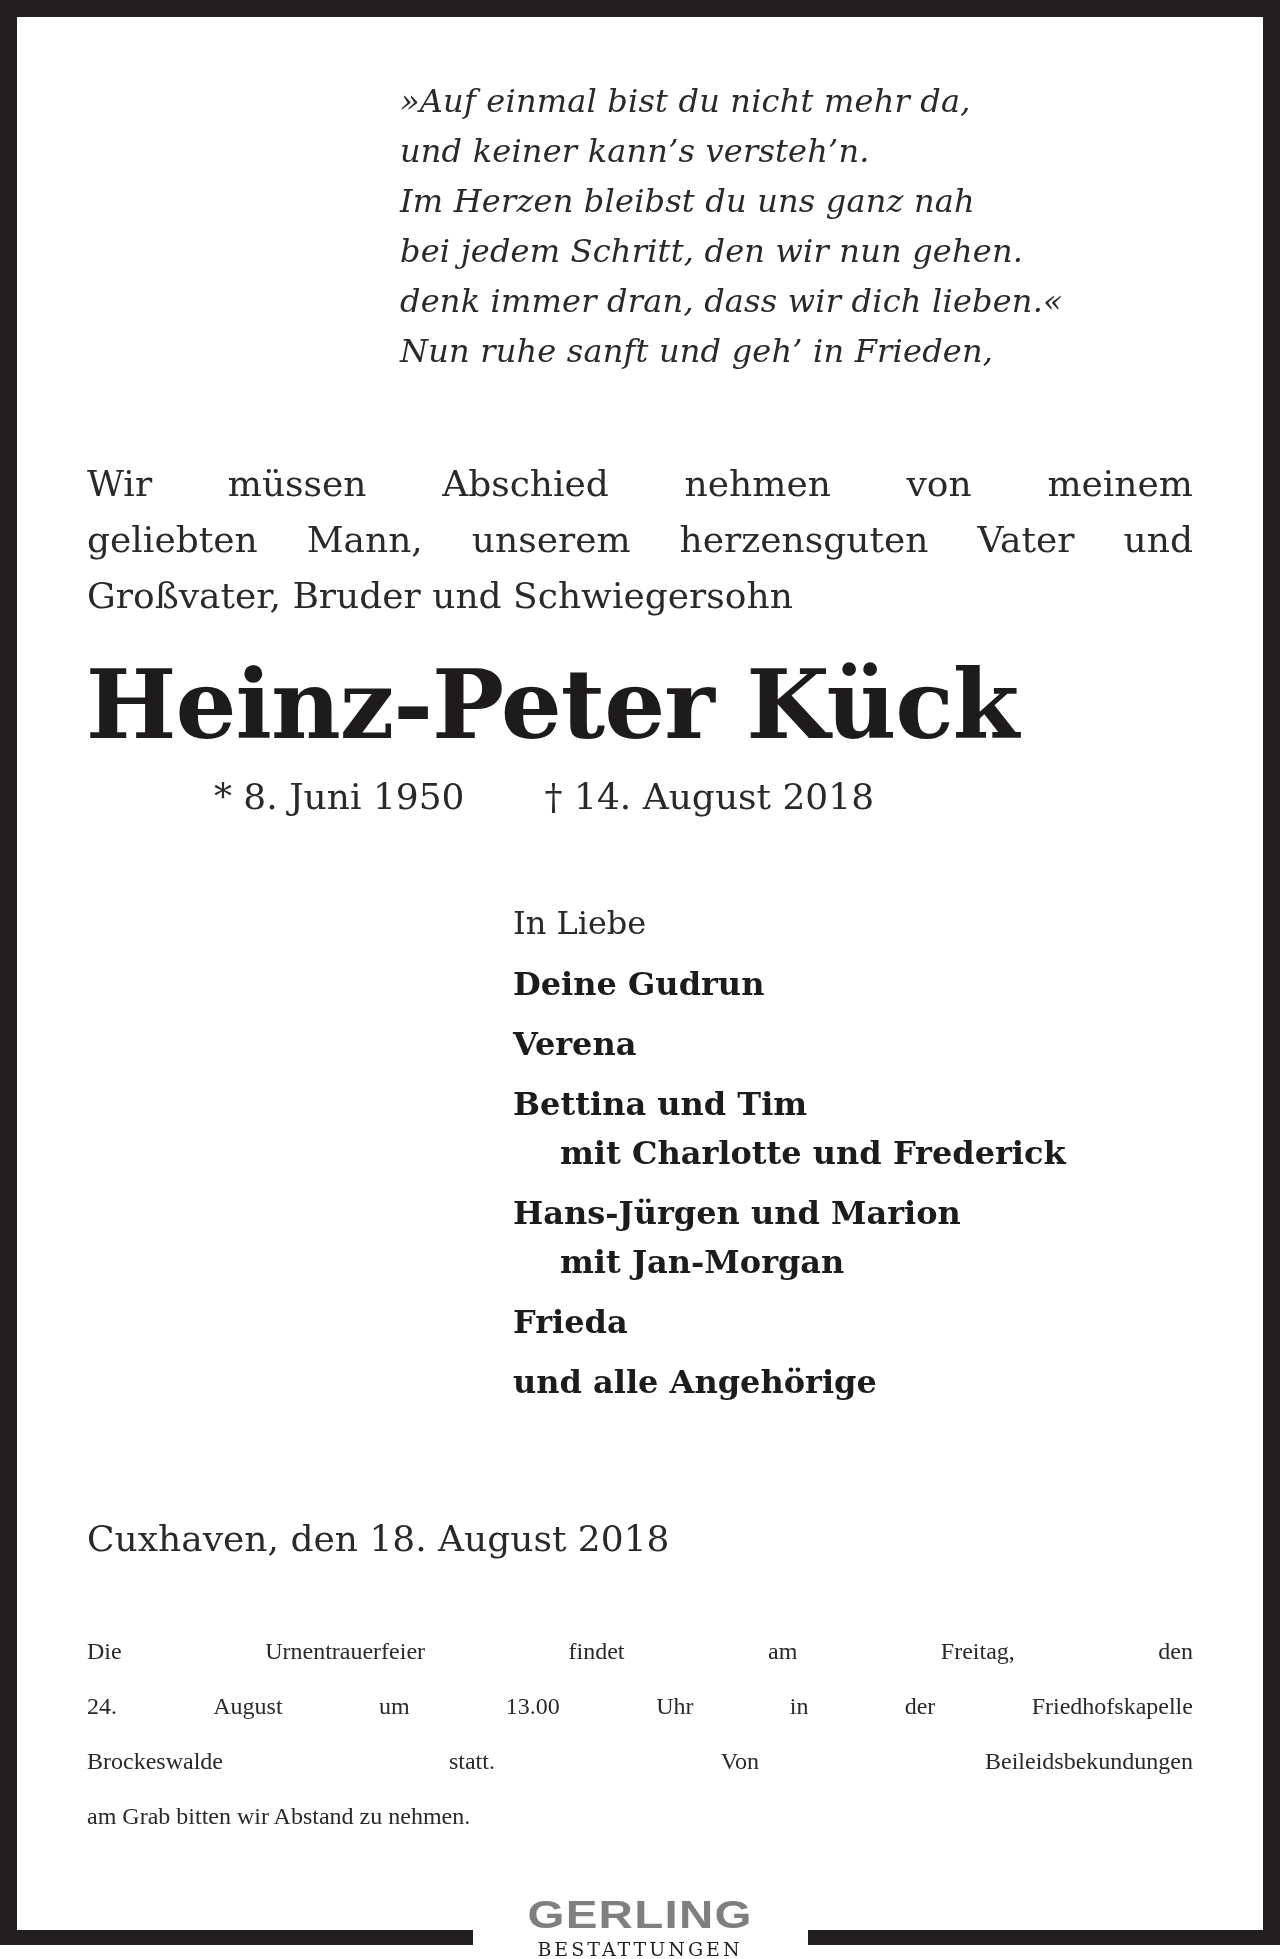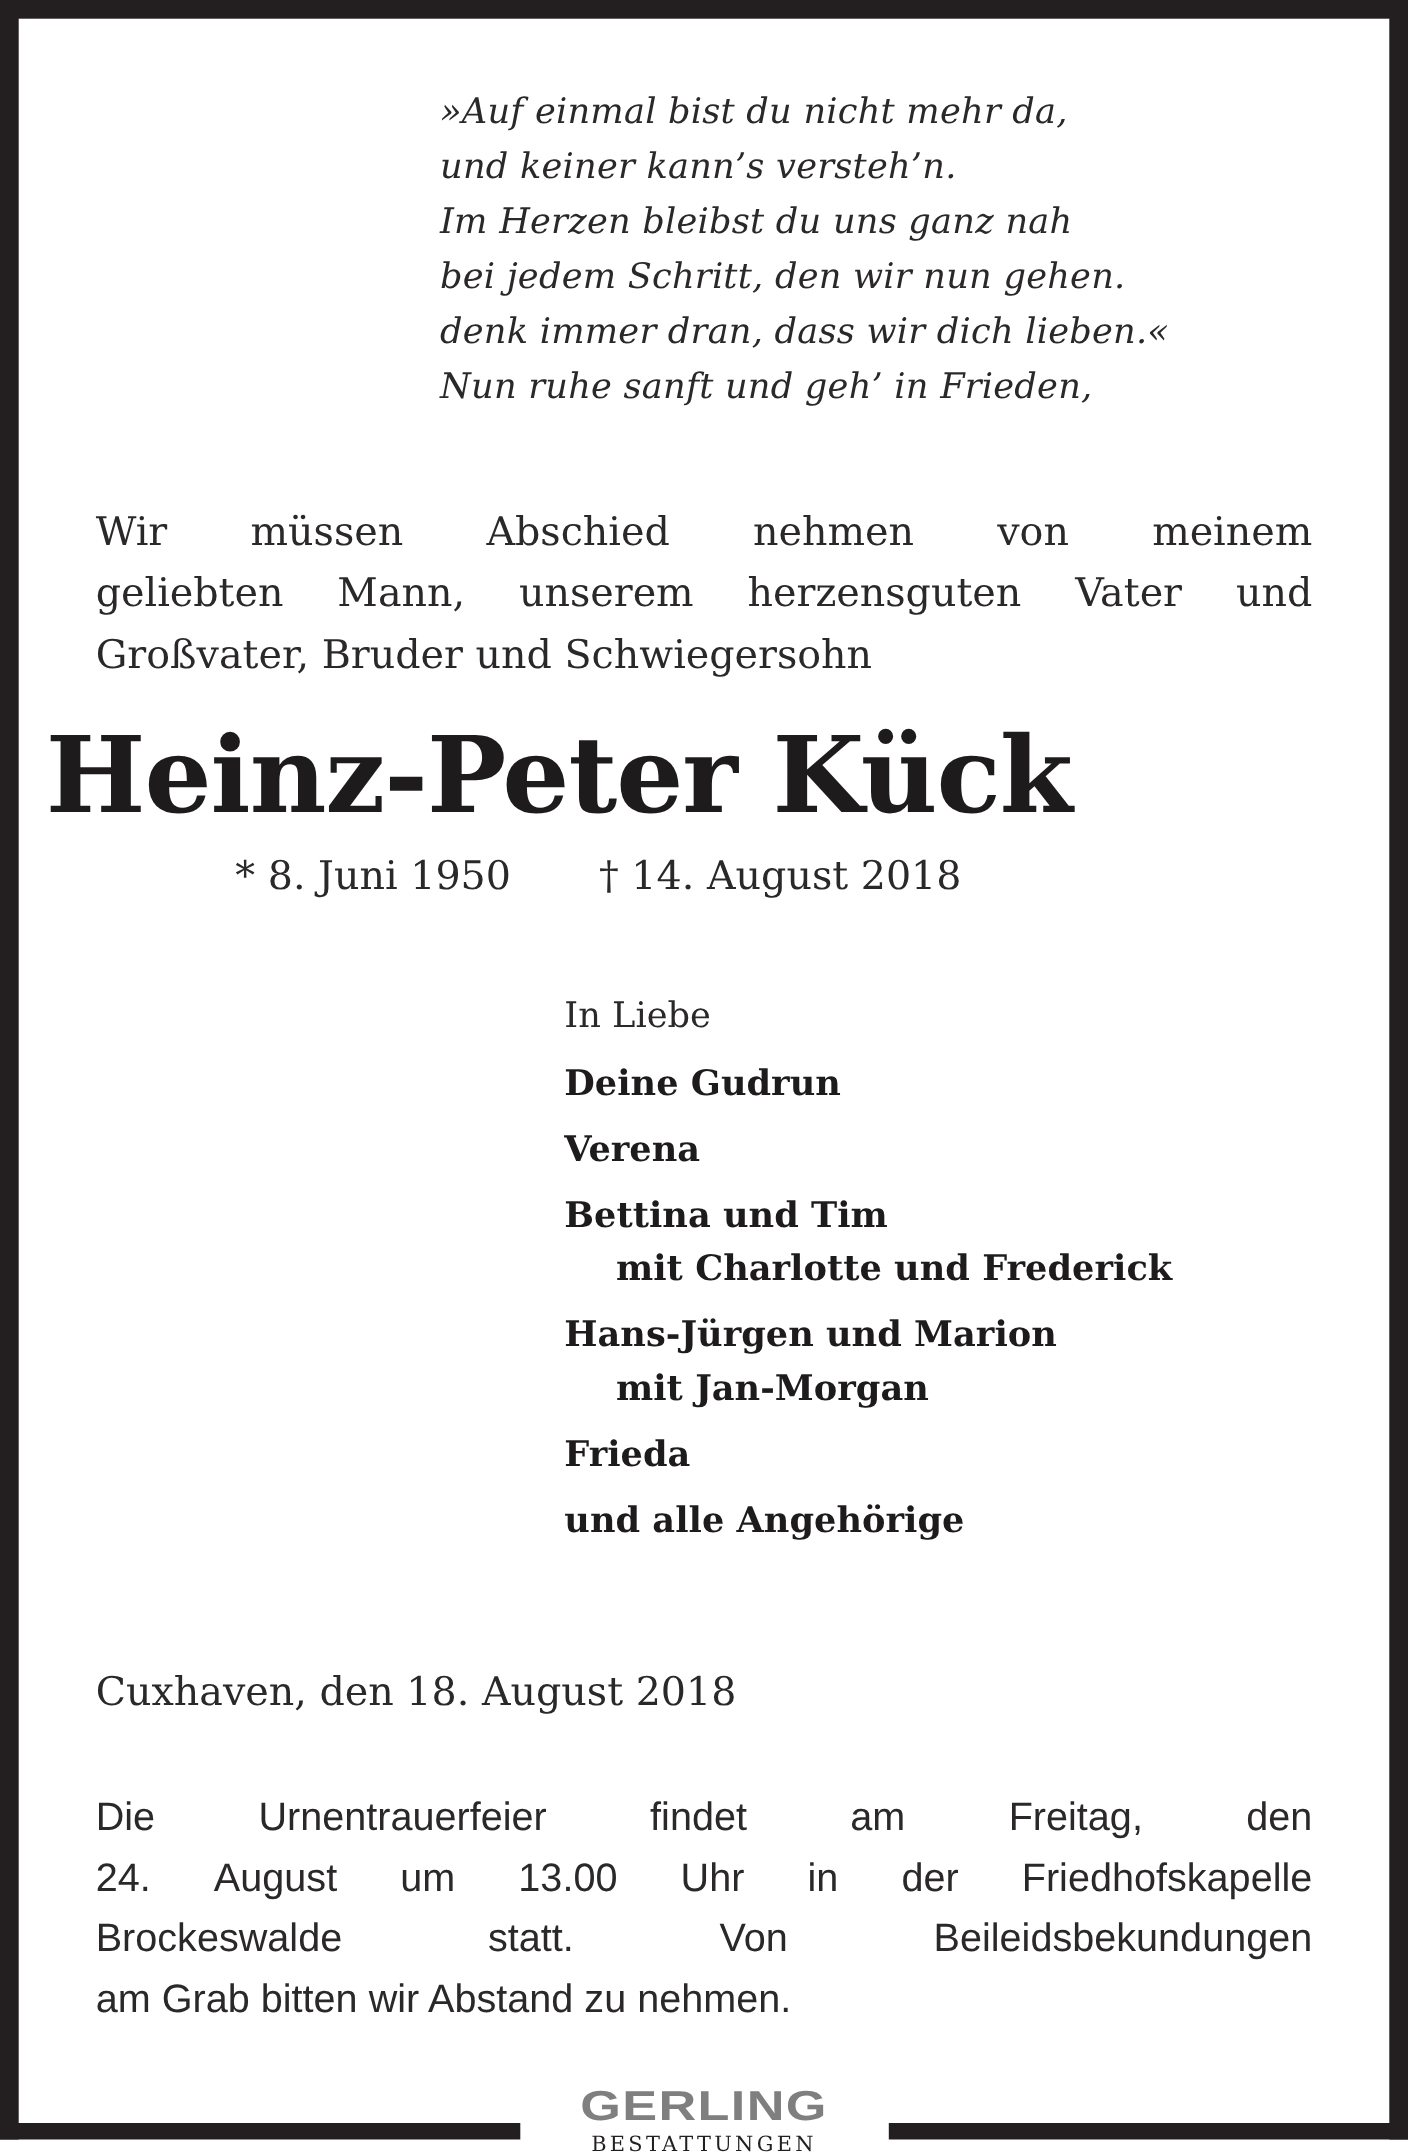--- a/index.html
+++ b/index.html
@@ -9,33 +9,33 @@
   .frame-right { position: absolute; left: 1263px; top: 0; width: 17px; height: 1945px; background: #231f20; }
   .frame-bottom-left { position: absolute; left: 0; top: 1930px; width: 473px; height: 15px; background: #231f20; }
   .frame-bottom-right { position: absolute; left: 808px; top: 1930px; width: 472px; height: 15px; background: #231f20; }
 
   .poem { position: absolute; left: 400px; top: 76px; font-family: "DejaVu Serif", serif; font-style: italic; font-size: 32px; line-height: 50px; color: #2b2829; letter-spacing: 0.2px; }
   .poem div { white-space: nowrap; }
 
   .intro { position: absolute; left: 87px; top: 432px; width: 1106px; font-family: "DejaVu Serif", serif; font-size: 36px; line-height: 56px; color: #2b2829; margin-top: 24px; }
   .intro .jline { display: flex; justify-content: space-between; }
 
-  .name { position: absolute; left: 0; width: 1016px; top: 650px; text-align: center; font-family: "DejaVu Serif", serif; font-weight: bold; font-size: 96px; line-height: 110px; color: #1e1b1c; letter-spacing: -1px; }
+  .name { position: absolute; left: 0; width: 1016px; top: 650px; text-align: center; font-family: "DejaVu Serif", serif; font-weight: bold; font-size: 96px; line-height: 110px; color: #1e1b1c; letter-spacing: -1px; padding-left: 44px; }
   .dates { position: absolute; left: 0; width: 1088px; top: 775px; text-align: center; font-family: "DejaVu Serif", serif; font-size: 36px; line-height: 44px; color: #2b2829; }
   .dates span { display: inline-block; }
   .dates .gap { width: 80px; }
 
   .family { position: absolute; left: 513px; top: 900px; font-family: "DejaVu Serif", serif; color: #1e1b1c; }
   .family .intro-label { font-size: 32px; line-height: 46px; font-weight: normal; color: #2b2829; margin-bottom: 14px; }
   .family .member { font-size: 32px; line-height: 49px; font-weight: bold; white-space: nowrap; margin-bottom: 11px; }
   .family .member .sub { display: block; padding-left: 47px; }
 
   .place-date { position: absolute; left: 87px; top: 1514px; font-family: "DejaVu Serif", serif; font-size: 36px; line-height: 50px; color: #2b2829; white-space: nowrap; }
 
-  .notice { position: absolute; left: 87px; top: 1624px; width: 1106px; font-family: Liberation Sans, sans-serif; font-size: 36px; line-height: 55px; color: #2b2829; }
+  .notice { position: absolute; left: 87px; top: 1624px; width: 1106px; font-family: Liberation Serif, serif; font-size: 24px; line-height: 55px; color: #2b2829; }
   .notice .jline { display: flex; justify-content: space-between; white-space: nowrap; height: 55px; }
   .notice .lline { white-space: nowrap; height: 55px; }
 
   .logo { position: absolute; left: 480px; width: 320px; top: 1896px; text-align: center; }
   .logo .brand { font-family: "Liberation Sans", "DejaVu Sans", sans-serif; font-weight: bold; font-size: 38px; line-height: 38px; letter-spacing: 1px; color: #7f7f7f; transform: scaleX(1.25); display: inline-block; }
   .logo .sub { font-family: "DejaVu Serif", serif; font-size: 19px; line-height: 22px; letter-spacing: 3px; color: #231f20; margin-top: 4px; }
 </style>
 </head>
 <body>
 

